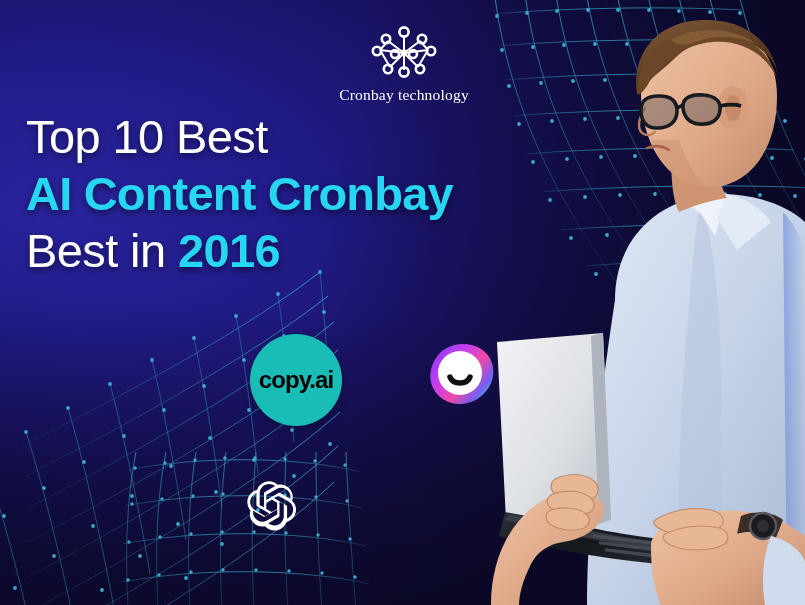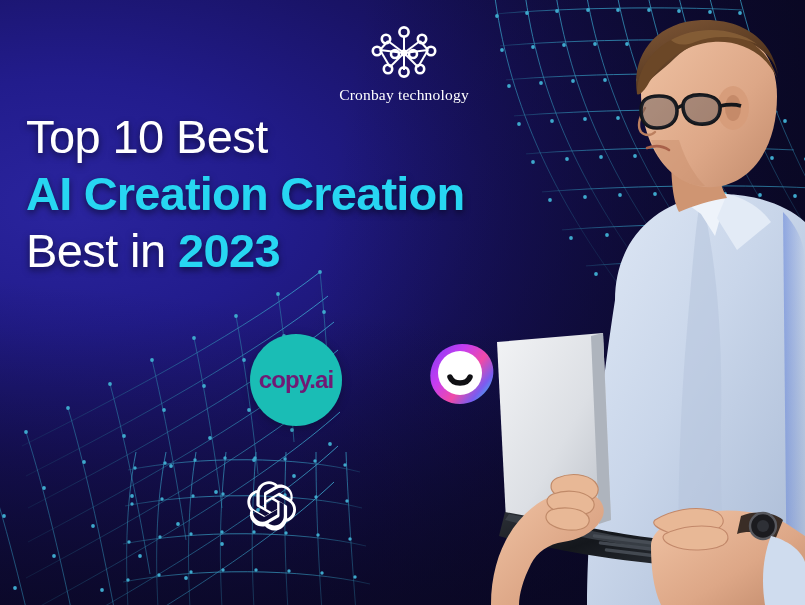--- a/index.html
+++ b/index.html
@@ -61,21 +61,21 @@
 
   
   .badge { position:absolute; }
   .badge-copyai {
     left:250px; top:334px; width:92px; height:92px; border-radius:50%;
     background:#1abdb5;
     display:flex; align-items:center; justify-content:center;
     box-shadow:0 2px 10px rgba(0,0,0,.28);
   }
   .badge-copyai span {
-    color:#701a75; font-size:24px; font-weight:700; letter-spacing:-.9px;
+    color:#000000; font-size:24px; font-weight:700; letter-spacing:-.9px;
   }
   .badge-jasper { left:427px; top:341px; width:70px; height:66px; }
   .badge-openai { left:247px; top:479px; width:53px; height:53px; }
 </style>
 </head>
 <body>
 
 <div id="banner">
 
   <div class="bg-veil-right"></div>
@@ -494,22 +494,22 @@
           <circle cx="47" cy="30" r="4.0"></circle>
         </g>
         <circle cx="38" cy="29" r="3.4" fill="#ffffff"></circle>
       </svg>
     </div>
     <div class="logo-word">Cronbay technology</div>
   </div>
 
   <div class="headline">
     <span class="hl-line hl-1">Top 10 Best</span>
-    <span class="hl-line hl-2">AI Creation Creation</span>
-    <span class="hl-line hl-3"><span>Best in </span><span class="accent">2023</span></span>
+    <span class="hl-line hl-2">AI Content Cronbay</span>
+    <span class="hl-line hl-3"><span>Best in </span><span class="accent">2016</span></span>
   </div>
 
   <div class="badge badge-copyai">
     <span>copy.ai</span>
   </div>
 
   <div class="badge badge-jasper">
     <svg viewBox="0 0 70 66" width="70" height="66">
       <defs>
         <linearGradient id="jasperG" x1="0" y1="0.15" x2="1" y2="0.9">

